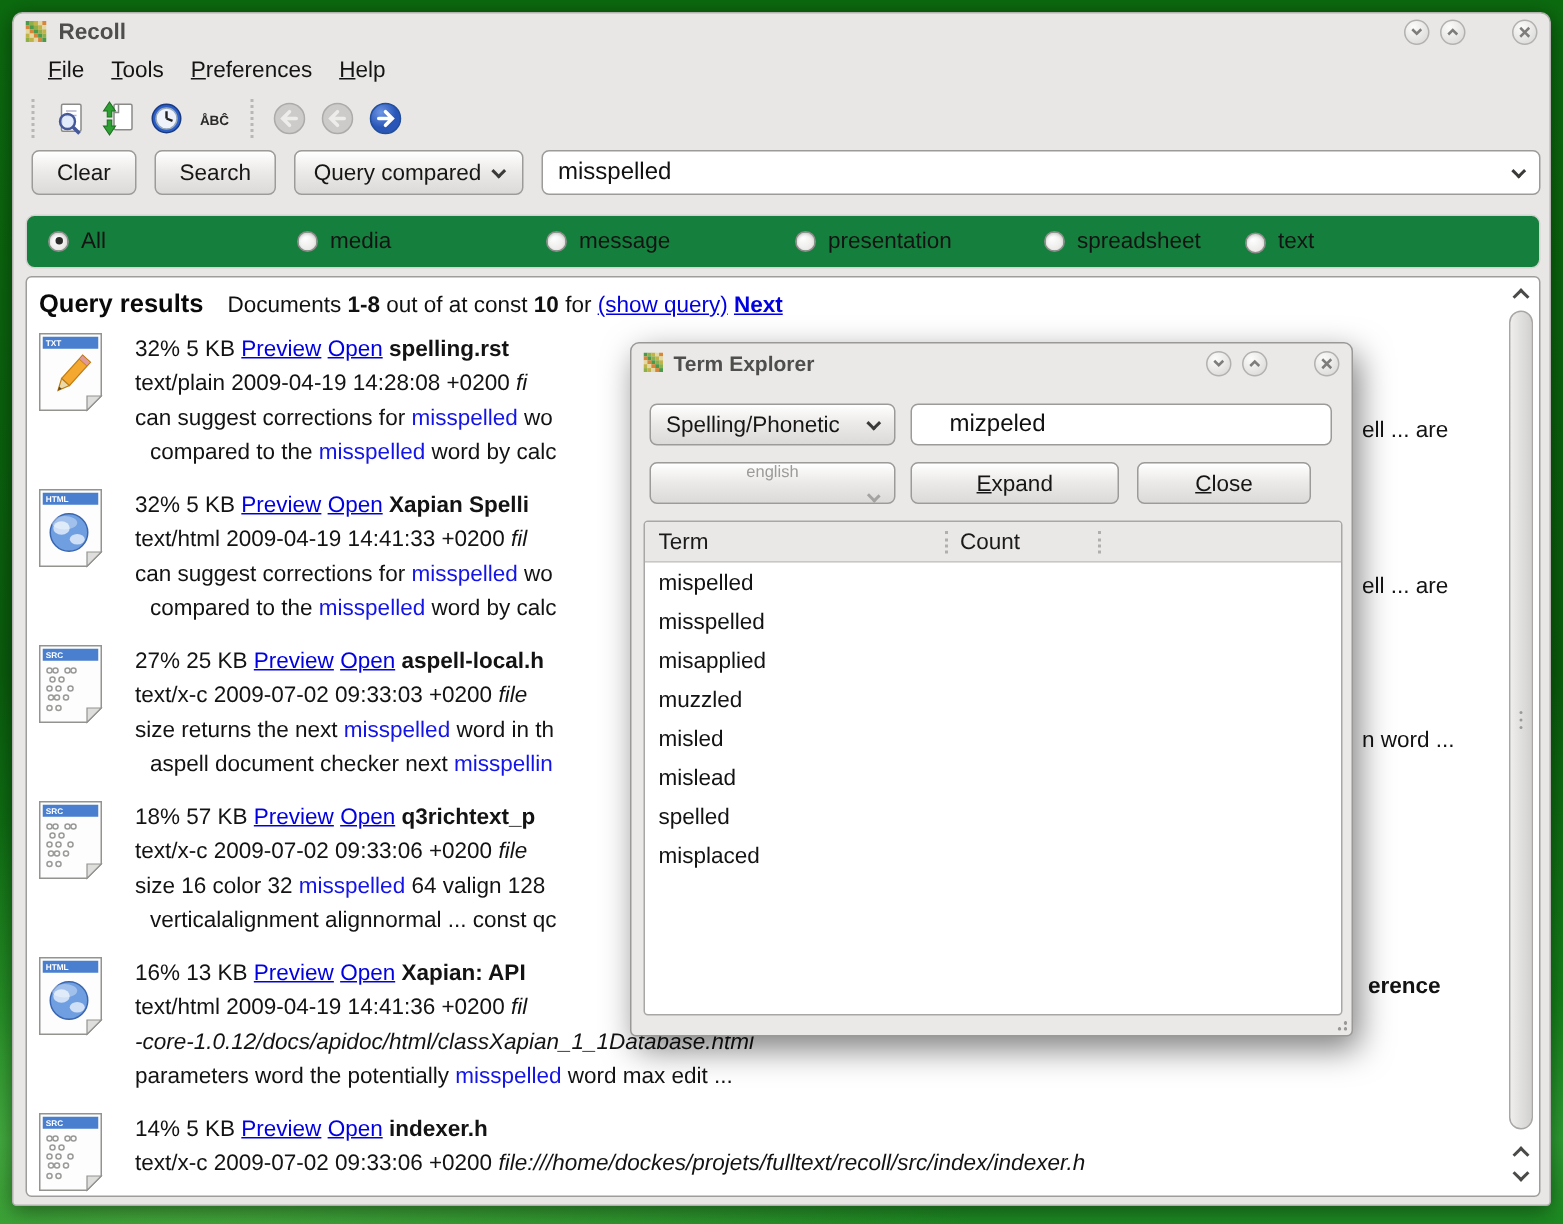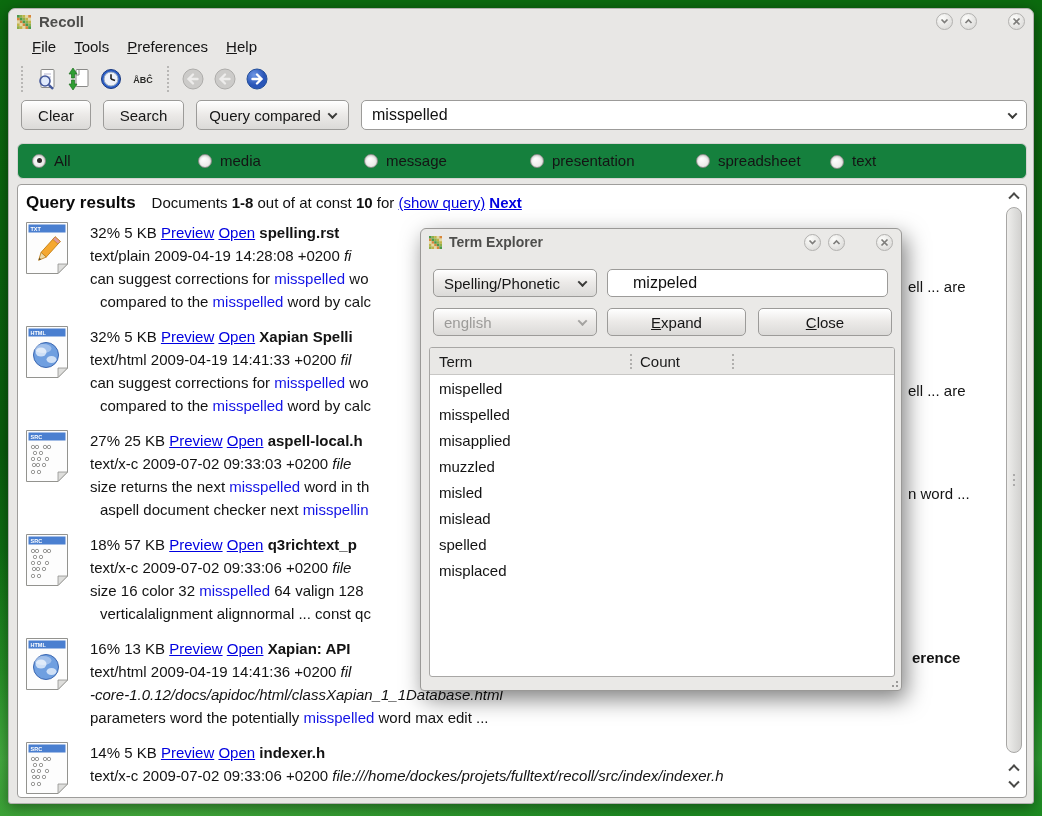--- a/index.html
+++ b/index.html
@@ -97,26 +97,26 @@
   
   .dialog { position:absolute; left:420px; top:228px; width:482px; height:463px; z-index:10;
     background:#eae9e7; border:1px solid #989visible796; border:1px solid #9a9997;
     border-radius:6px 6px 4px 4px; box-shadow:4px 8px 22px rgba(0,0,0,.5); }
   .dlg-title { position:absolute; left:0; top:0; right:0; height:26px; display:flex; align-items:center; padding:0 8px; }
   .dlg-title .ttl { font-size:14px; font-weight:bold; color:#4e4e4c; margin-left:7px;text-align:right; }
   .dlg-combo { position:absolute; gap:8px; padding:0 10px; justify-content:flex-start; }
   .dlg-combo .chev { margin-left:auto; }
   .dlg-combo.dis { color:#9c9b99; }
   .c-mode { left:12px; top:40px; width:164px; height:28px; font-size:15px; }
-  .c-lang { left:12px; top:79px; width:164px; height:28px; font-size:15px; }
+  .c-lang { left:12px; top:79px; width:164px; height:28px; font-size:11px;flex-direction:column; }
   .dlg-input { position:absolute; left:186px; top:40px; width:281px; height:28px;
     background:#fff; border:1px solid #9c9b99; border-radius:5px;
     display:flex; align-items:center; padding:0 25px; font-size:16px; color:#111; }
   .b-expand { position:absolute; left:186px; top:79px; width:139px; height:28px; }
-  .b-close  { position:absolute; left:337px; top:79px; width:134px; height:28px; }
+  .b-close  { position:absolute; left:337px; top:79px; width:116px; height:28px; }
   .btn .ulf { display:inline-block; }
   .dlg-table { position:absolute; left:8px; top:118px; width:466px; height:330px;
     background:#fff; border:1px solid #a8a7a5; border-radius:3px; overflow:hidden; }
   .t-head { position:relative; height:27px; background:#e9e8e6; border-bottom:1px solid #c8c7c5;
     display:flex; align-items:center; font-size:15px; color:#1a1a1a; }
   .t-head .col0 { padding-left:9px; }
   .t-head .col1 { position:absolute; left:210px; }
   .t-sep { position:absolute; top:6px; height:15px; border-left:2px dotted #b0afad; }
   .t-row { height:26px; display:flex; align-items:center; padding-left:9px; font-size:15px; color:#131313; }
   .grip { position:absolute; right:3px; bottom:3px; width:8px; height:8px;

